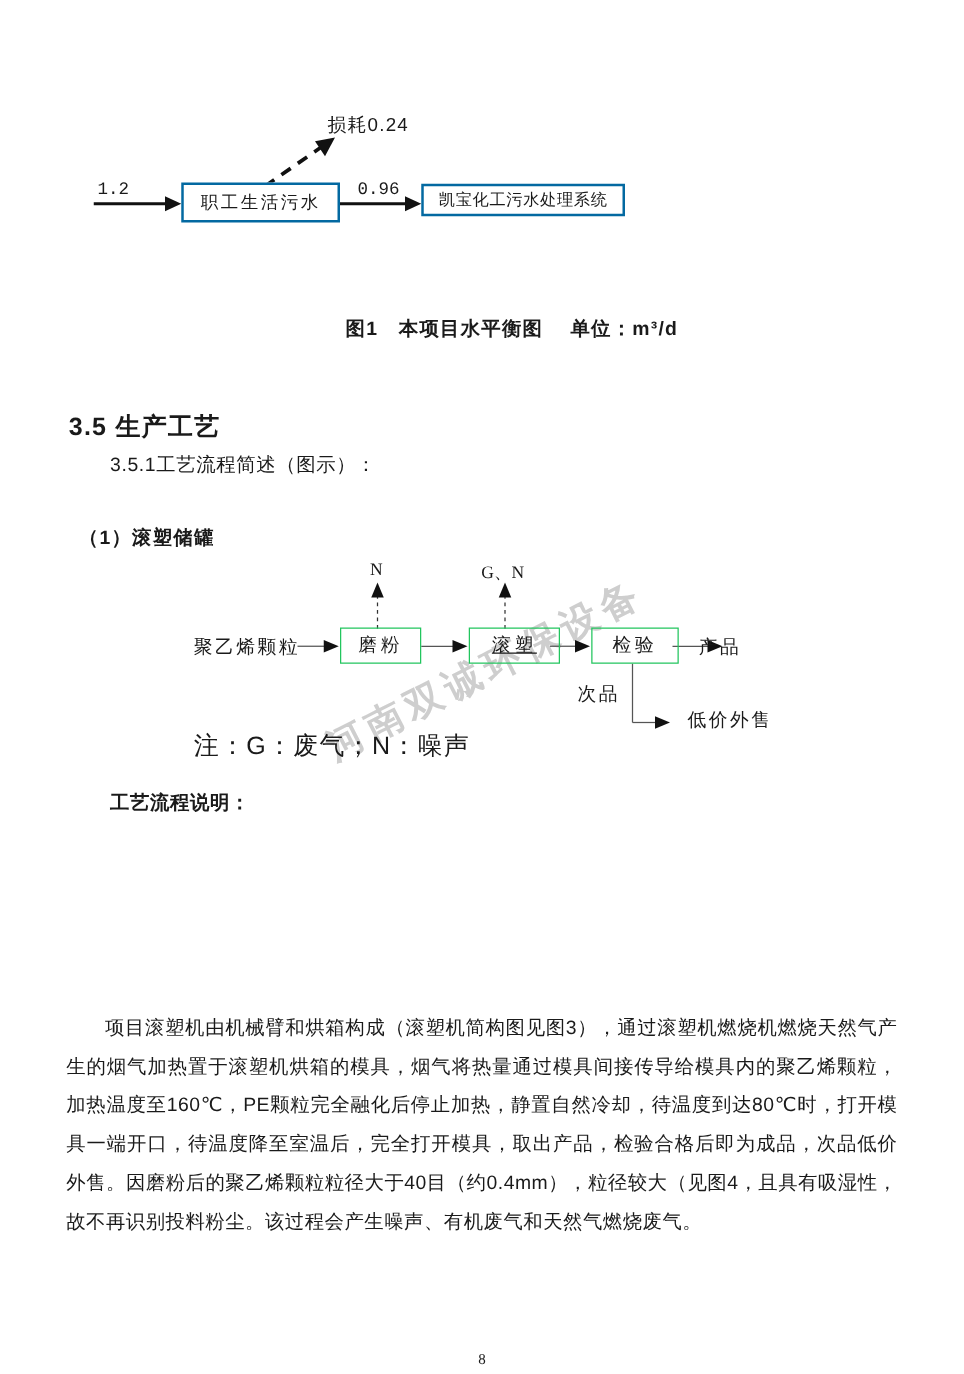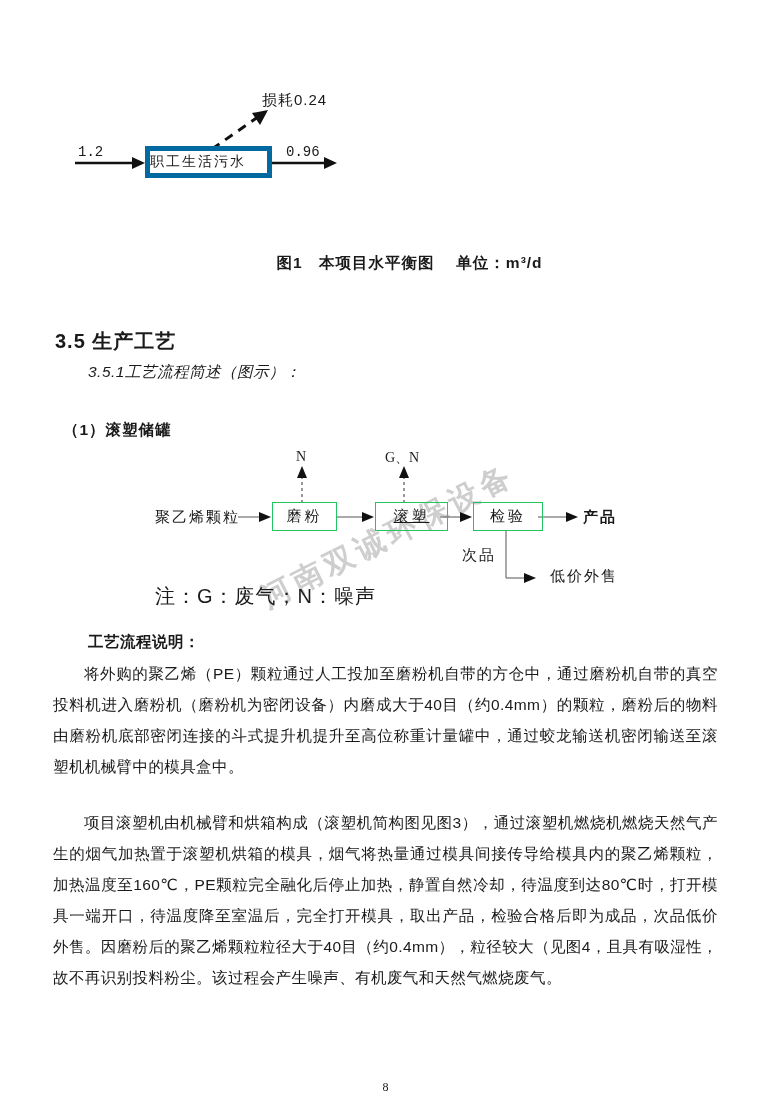--- a/index.html
+++ b/index.html
@@ -12,25 +12,25 @@
     margin: 0 auto;
     background: #ffffff;
     overflow: hidden;
   }
   .abs { position: absolute; }
   svg.overlay { position: absolute; left: 0; top: 0; pointer-events: none; }
 
   
   .wb-box {
     position: absolute;
-    border: 5px solid #0369a1;
+    border: 2px solid #0369a1;
     background: #fff;
     display: flex;
     align-items: center;
-    justify-content: flex-start;
+    justify-content: center;
     font-size: 14px;
     letter-spacing: 2px;
     white-space: nowrap;
   }
   .wb-value { position: absolute; font-size: 14px; font-family: "Liberation Mono", "DejaVu Sans Mono", monospace; }
   .wb-loss  { position: absolute; font-size: 15px; letter-spacing: 1px; }
 
   
   .fig-caption {
     position: absolute;
@@ -113,27 +113,30 @@
       <polygon points="337,163 324,157 324,169" fill="#111"></polygon>
 
       <line x1="212" y1="149" x2="258" y2="117" stroke="#111" stroke-width="3" stroke-dasharray="9,7"></line>
       <polygon points="268,110 252,113 260,125" fill="#111"></polygon>
     </svg>
     <span class="wb-value" style="left:78px;top:144px;">1.2</span>
     <div class="wb-box" style="left:145px;top:146px;width:127px;height:32px;">
       <span>职工生活污水</span>
     </div>
     <span class="wb-value" style="left:286px;top:144px;">0.96</span>
+    <div class="wb-box" style="left:337px;top:147px;width:163px;height:26px;font-size:13px;letter-spacing:0.5px;">
+      <span>凯宝化工污水处理系统</span>
+    </div>
     <span class="wb-loss" style="left:262px;top:91px;">损耗0.24</span>
   </div>
 
   <div class="fig-caption" style="top:253px;">图1　本项目水平衡图　 单位：m³/d</div>
 
   <div class="h-main" style="left:55px;top:328px;">3.5 生产工艺</div>
-  <div class="h-sub" style="left:88px;top:362px;font-style:italic;">3.5.1工艺流程简述（图示）：</div>
+  <div class="h-sub" style="left:88px;top:362px;">3.5.1工艺流程简述（图示）：</div>
   <div class="h-item" style="left:63px;top:420px;">（1）滚塑储罐</div>
 
   <div class="abs" style="left:0;top:0;width:771px;height:625px;">
     <div class="watermark" style="top:516px;">河南双诚环保设备</div>
     <svg class="overlay" width="771" height="625" viewBox="0 0 771 625">
 
       <line x1="302" y1="503" x2="302" y2="476" stroke="#333" stroke-width="1" stroke-dasharray="3,3"></line>
       <polygon points="302,466 297,478 307,478" fill="#111"></polygon>
       <line x1="404" y1="503" x2="404" y2="476" stroke="#333" stroke-width="1" stroke-dasharray="3,3"></line>
       <polygon points="404,466 399,478 409,478" fill="#111"></polygon>
@@ -156,25 +159,24 @@
     <span class="pf-label" style="left:155px;top:508px;">聚乙烯颗粒</span>
     <div class="pf-box" style="left:272px;top:502px;width:65px;height:29px;">
       <span>磨粉</span>
     </div>
     <div class="pf-box" style="left:375px;top:502px;width:73px;height:29px;text-decoration:underline;">
       <span>滚塑</span>
     </div>
     <div class="pf-box" style="left:473px;top:502px;width:70px;height:29px;">
       <span>检验</span>
     </div>
-    <span class="pf-label" style="left:583px;top:508px;font-weight:bold;">产品</span>
+    <span class="pf-label" style="left:559px;top:508px;">产品</span>
     <span class="pf-label" style="left:462px;top:546px;">次品</span>
     <span class="pf-label" style="left:550px;top:567px;">低价外售</span>
     <span class="pf-note" style="left:155px;top:583px;">注：G：废气；N：噪声</span>
   </div>
 
 
   <div class="body-title" style="left:88px;top:632px;font-weight:bold;">工艺流程说明：</div>
-  <p class="body-par" style="left:53px;top:658px;">将外购的聚乙烯（PE）颗粒通过人工投加至磨粉机自带的方仓中，通过磨粉机自带的真空投料机进入磨粉机（磨粉机为密闭设备）内磨成大于40目（约0.4mm）的颗粒，磨粉后的物料由磨粉机底部密闭连接的斗式提升机提升至高位称重计量罐中，通过蛟龙输送机密闭输送至滚塑机机械臂中的模具盒中。</p>
   <p class="body-par" style="left:53px;top:786px;margin-top:21px;">项目滚塑机由机械臂和烘箱构成（滚塑机简构图见图3），通过滚塑机燃烧机燃烧天然气产生的烟气加热置于滚塑机烘箱的模具，烟气将热量通过模具间接传导给模具内的聚乙烯颗粒，加热温度至160℃，PE颗粒完全融化后停止加热，静置自然冷却，待温度到达80℃时，打开模具一端开口，待温度降至室温后，完全打开模具，取出产品，检验合格后即为成品，次品低价外售。因磨粉后的聚乙烯颗粒粒径大于40目（约0.4mm），粒径较大（见图4，且具有吸湿性，故不再识别投料粉尘。该过程会产生噪声、有机废气和天然气燃烧废气。</p>
 
   <div class="page-num">8</div>
 </div>
 
 </body></html>

